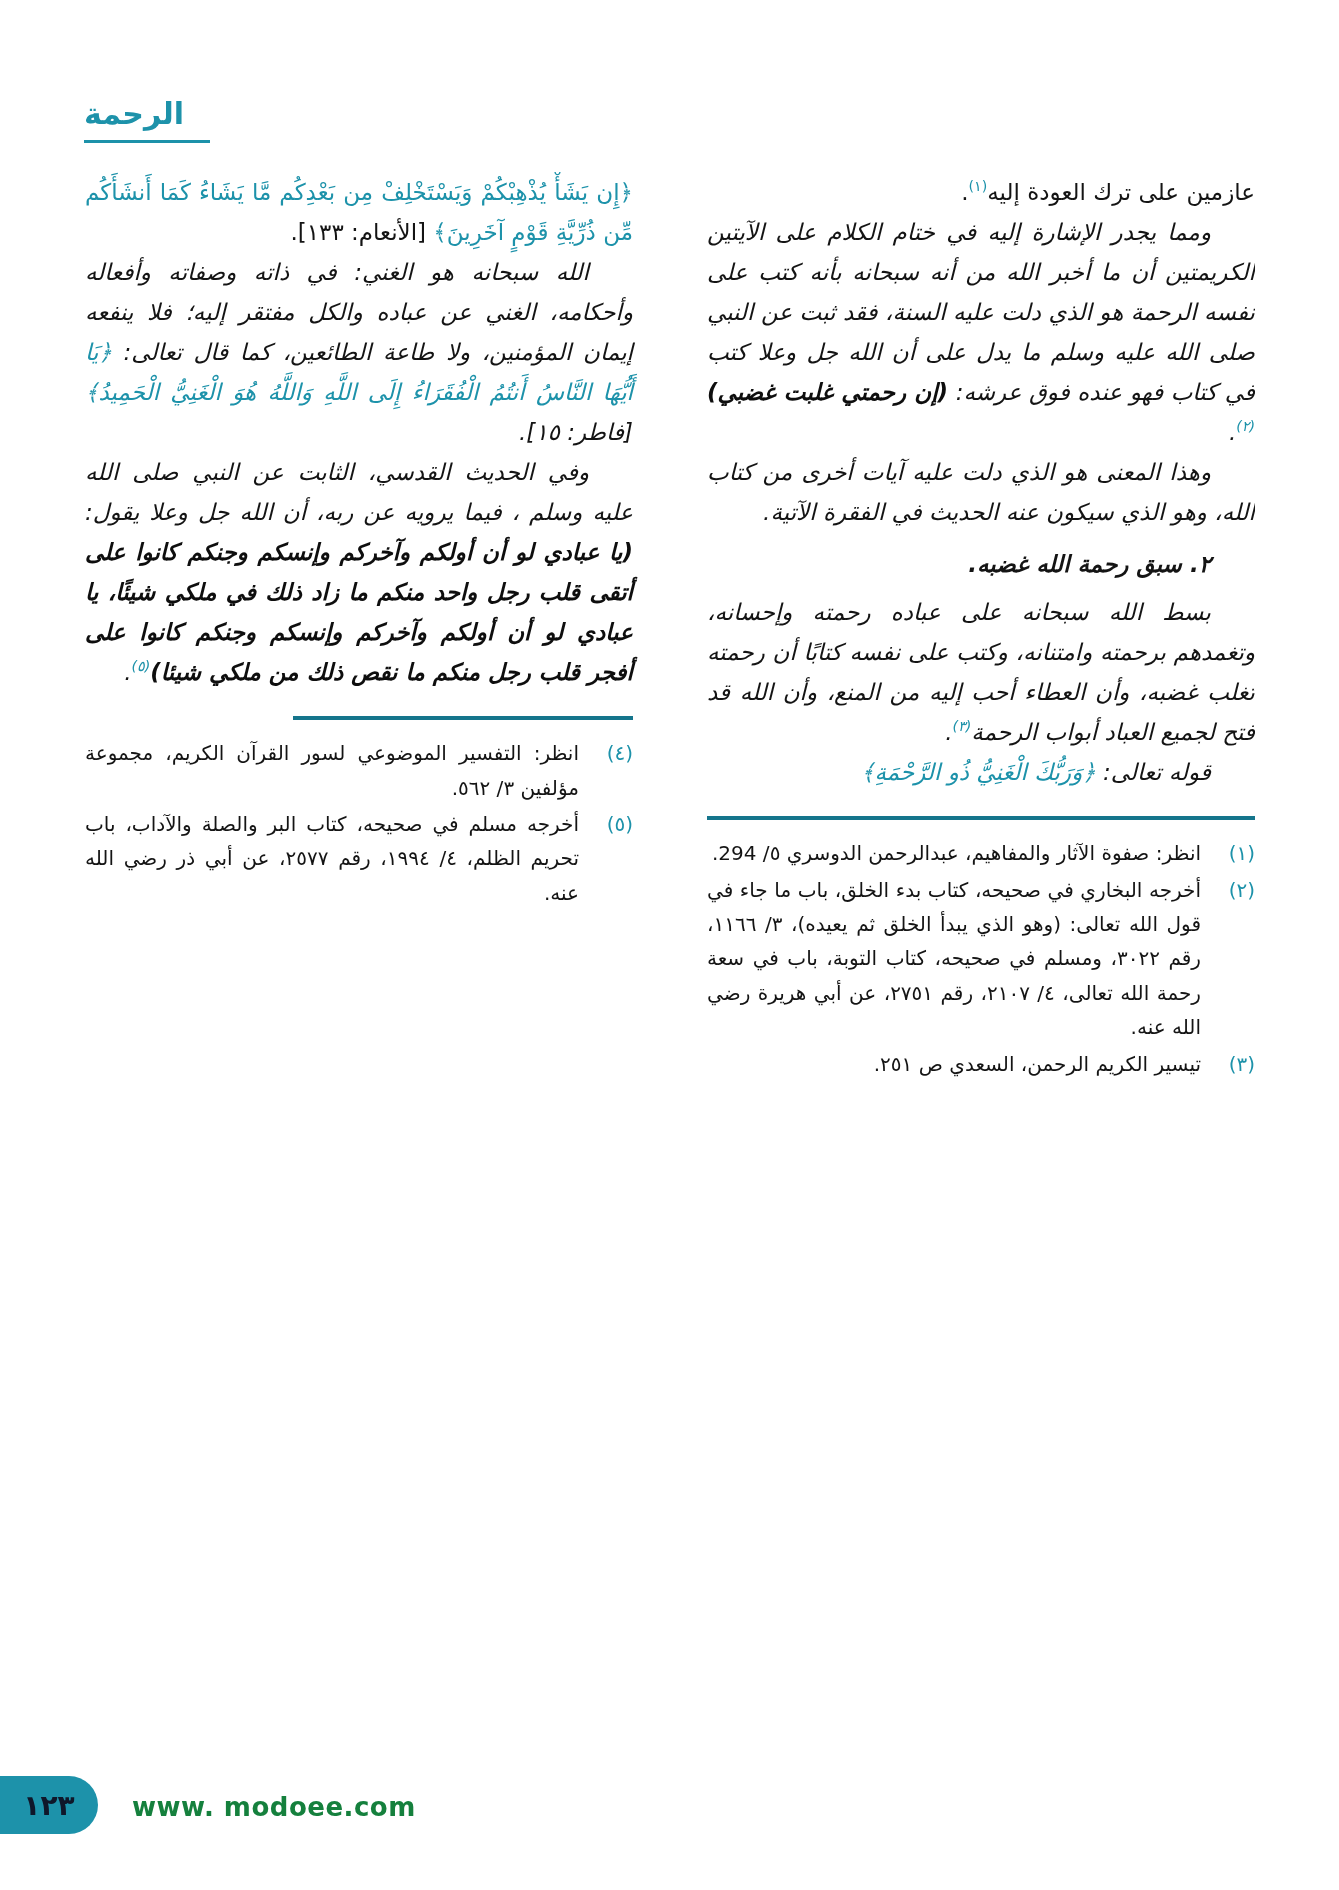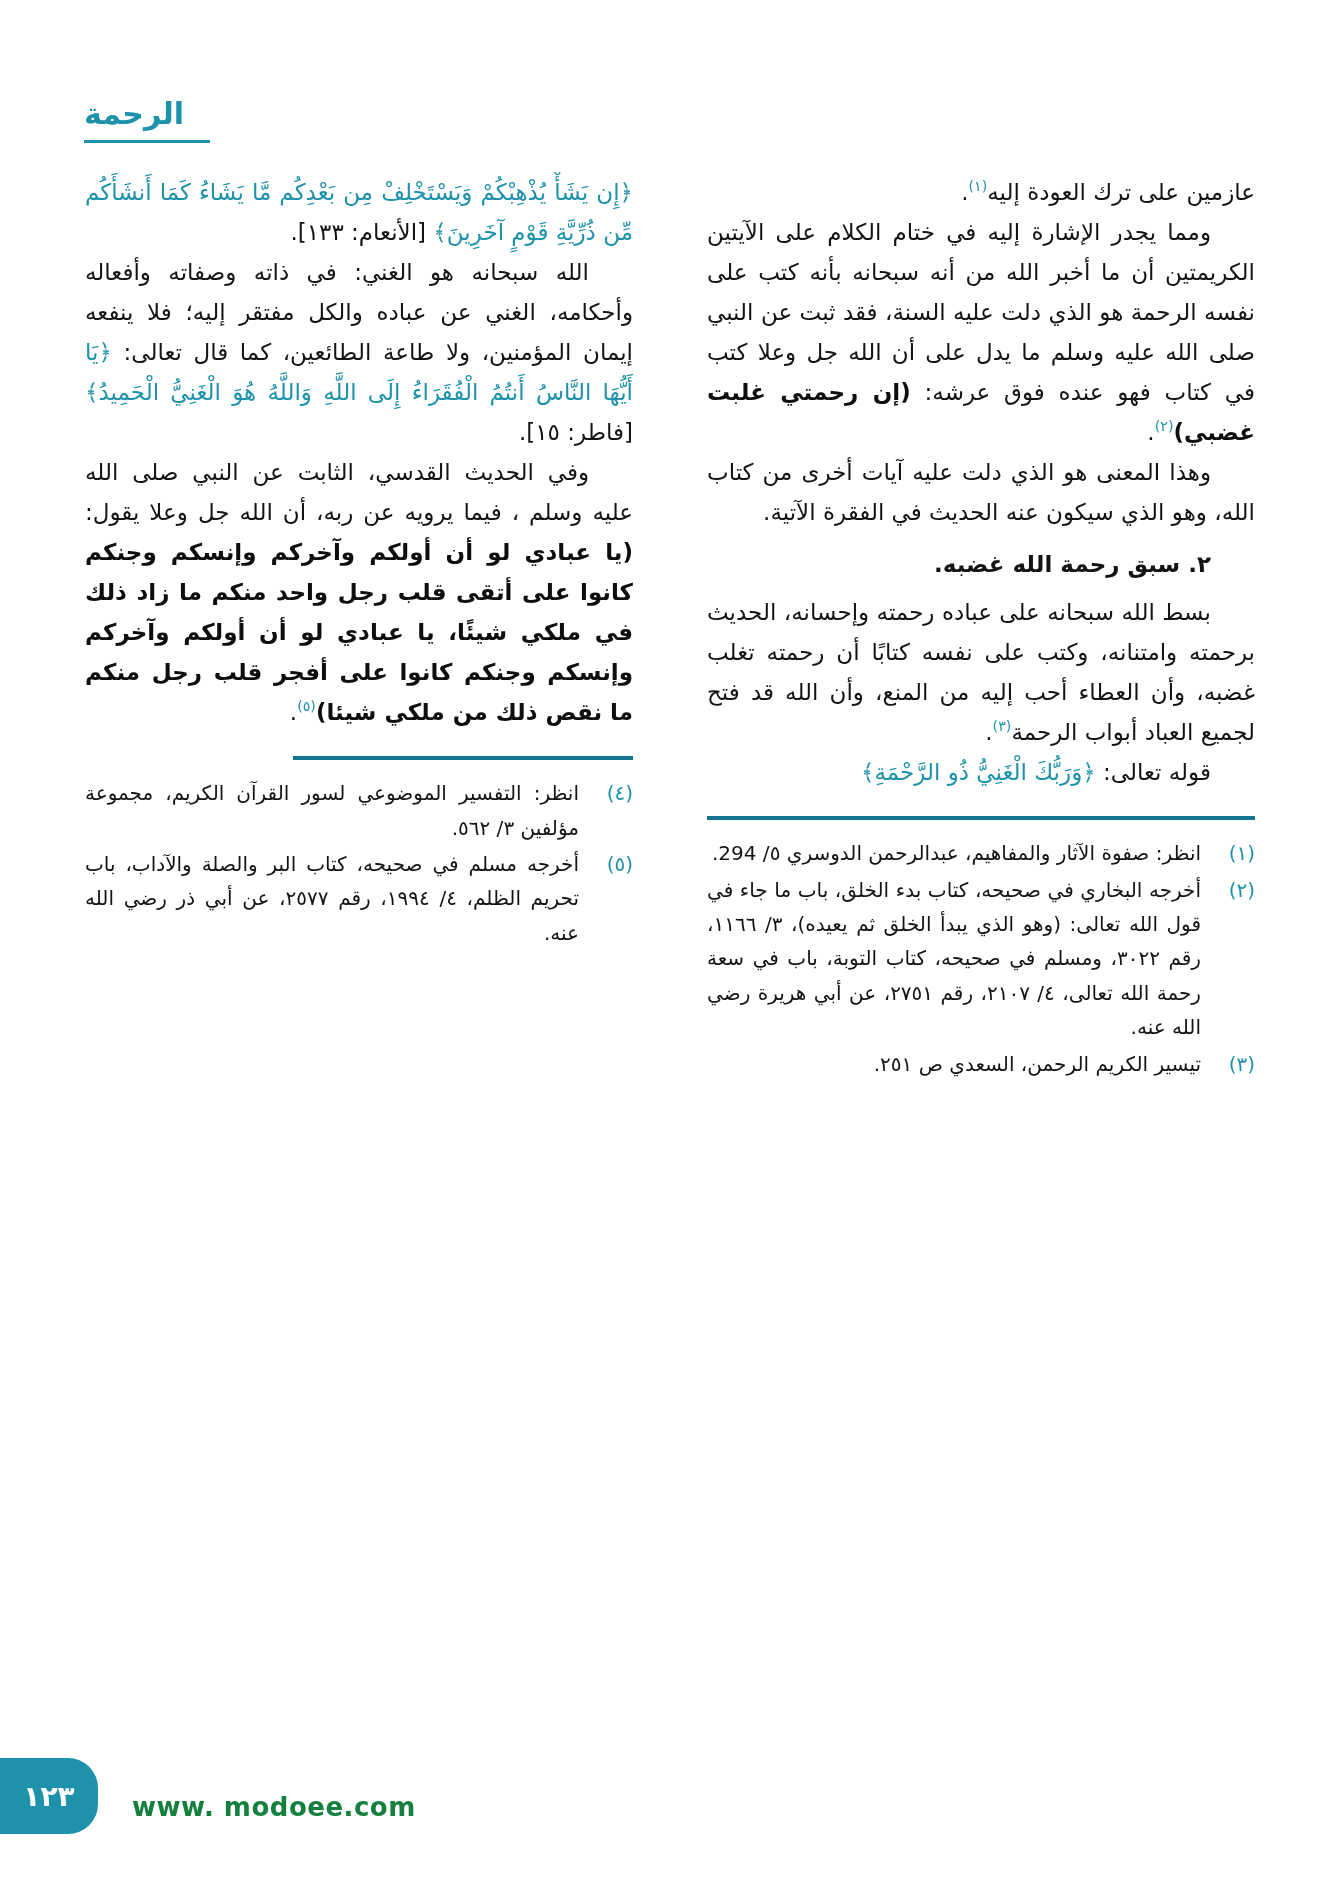--- a/index.html
+++ b/index.html
@@ -15,42 +15,42 @@
   .header-rule { width:126px; height:3px; background:#1d92aa; margin-top:8px; }
 
   
   .columns {
     position:absolute; top:172px; right:84px; width:1171px; height:1610px;
     display:flex; gap:74px; align-items:flex-start; overflow:hidden;
   }
   .col { flex:0 0 548px; width:548px; }
 
   .para { font-size:23px; line-height:1.74; text-align:justify; color:#141414; }
-  .para.indent { text-indent:44px; }
+  .para.indent { text-indent:44px;font-style:italic; }
   .para.heading { font-weight:bold; margin:12px 0 8px; }
   .seg-n { color:#141414; }
   .seg-b { font-weight:bold; color:#0e0e0e; }
   .seg-v { color:#1d92aa; }
   .seg-ref { color:#141414; }
   .seg-sup { color:#1d92aa; font-size:0.62em; vertical-align:super; font-weight:normal; }
 
   .fn-sep { height:4px; background:#15758c; margin:24px 0 16px; }
   .fn-sep.full { width:100%; }
   .fn-sep.partial { width:62%; }
 
   .footnote { display:flex; gap:10px; font-size:20px; line-height:1.72; margin-bottom:2px; }
   .fn-num { color:#1d92aa; white-space:nowrap; min-width:44px; }
   .fn-text { flex:1; text-align:justify; color:#141414; }
 
   
   .page-badge {
-    position:absolute; left:0; bottom:56px; width:98px; height:76px;
+    position:absolute; left:0; bottom:56px; width:98px; height:58px;
     background:#1d92aa; border-radius:0 30px 30px 0;
     display:flex; align-items:center; justify-content:center;
-    color:#ffffff; font-size:28px; font-weight:bold;
+    color:#0f172a; font-size:28px; font-weight:bold;
   }
   .site {
     position:absolute; left:132px; bottom:68px; direction:ltr;
     color:#15803d; font-size:26px; font-weight:bold; letter-spacing:0.5px;
   }
 </style>
 </head>
 <body>
 
 <div class="page">
@@ -61,21 +61,21 @@
   </div>
 
   <div class="columns">
 
     <section class="col">
       <div class="col-body">
           <div class="para"><span class="seg-n">عازمين على ترك العودة إليه</span><span class="seg-sup">(١)</span><span class="seg-n">.</span></div>
           <div class="para indent"><span class="seg-n">ومما يجدر الإشارة إليه في ختام الكلام على الآيتين الكريمتين أن ما أخبر الله من أنه سبحانه بأنه كتب على نفسه الرحمة هو الذي دلت عليه السنة، فقد ثبت عن النبي صلى الله عليه وسلم ما يدل على أن الله جل وعلا كتب في كتاب فهو عنده فوق عرشه: </span><span class="seg-b">(إن رحمتي غلبت غضبي)</span><span class="seg-sup">(٢)</span><span class="seg-n">.</span></div>
           <div class="para indent"><span class="seg-n">وهذا المعنى هو الذي دلت عليه آيات أخرى من كتاب الله، وهو الذي سيكون عنه الحديث في الفقرة الآتية.</span></div>
           <div class="para indent heading"><span class="seg-n">٢. سبق رحمة الله غضبه.</span></div>
-          <div class="para indent"><span class="seg-n">بسط الله سبحانه على عباده رحمته وإحسانه، الحديث برحمته وامتنانه، وكتب على نفسه كتابًا أن رحمته تغلب غضبه، وأن العطاء أحب إليه من المنع، وأن الله قد فتح لجميع العباد أبواب الرحمة</span><span class="seg-sup">(٣)</span><span class="seg-n">.</span></div>
+          <div class="para indent"><span class="seg-n">بسط الله سبحانه على عباده رحمته وإحسانه، وتغمدهم برحمته وامتنانه، وكتب على نفسه كتابًا أن رحمته تغلب غضبه، وأن العطاء أحب إليه من المنع، وأن الله قد فتح لجميع العباد أبواب الرحمة</span><span class="seg-sup">(٣)</span><span class="seg-n">.</span></div>
           <div class="para indent"><span class="seg-n">قوله تعالى: </span><span class="seg-v">﴿وَرَبُّكَ الْغَنِيُّ ذُو الرَّحْمَةِ﴾</span></div>
         </div>
       <div class="fn-sep full"></div>
       <div class="col-fns">
           <div class="footnote">
             <span class="fn-num">(١)</span>
             <div class="fn-text">انظر: صفوة الآثار والمفاهيم، عبدالرحمن الدوسري ٥/ 294.</div>
           </div>
           <div class="footnote">
             <span class="fn-num">(٢)</span>

